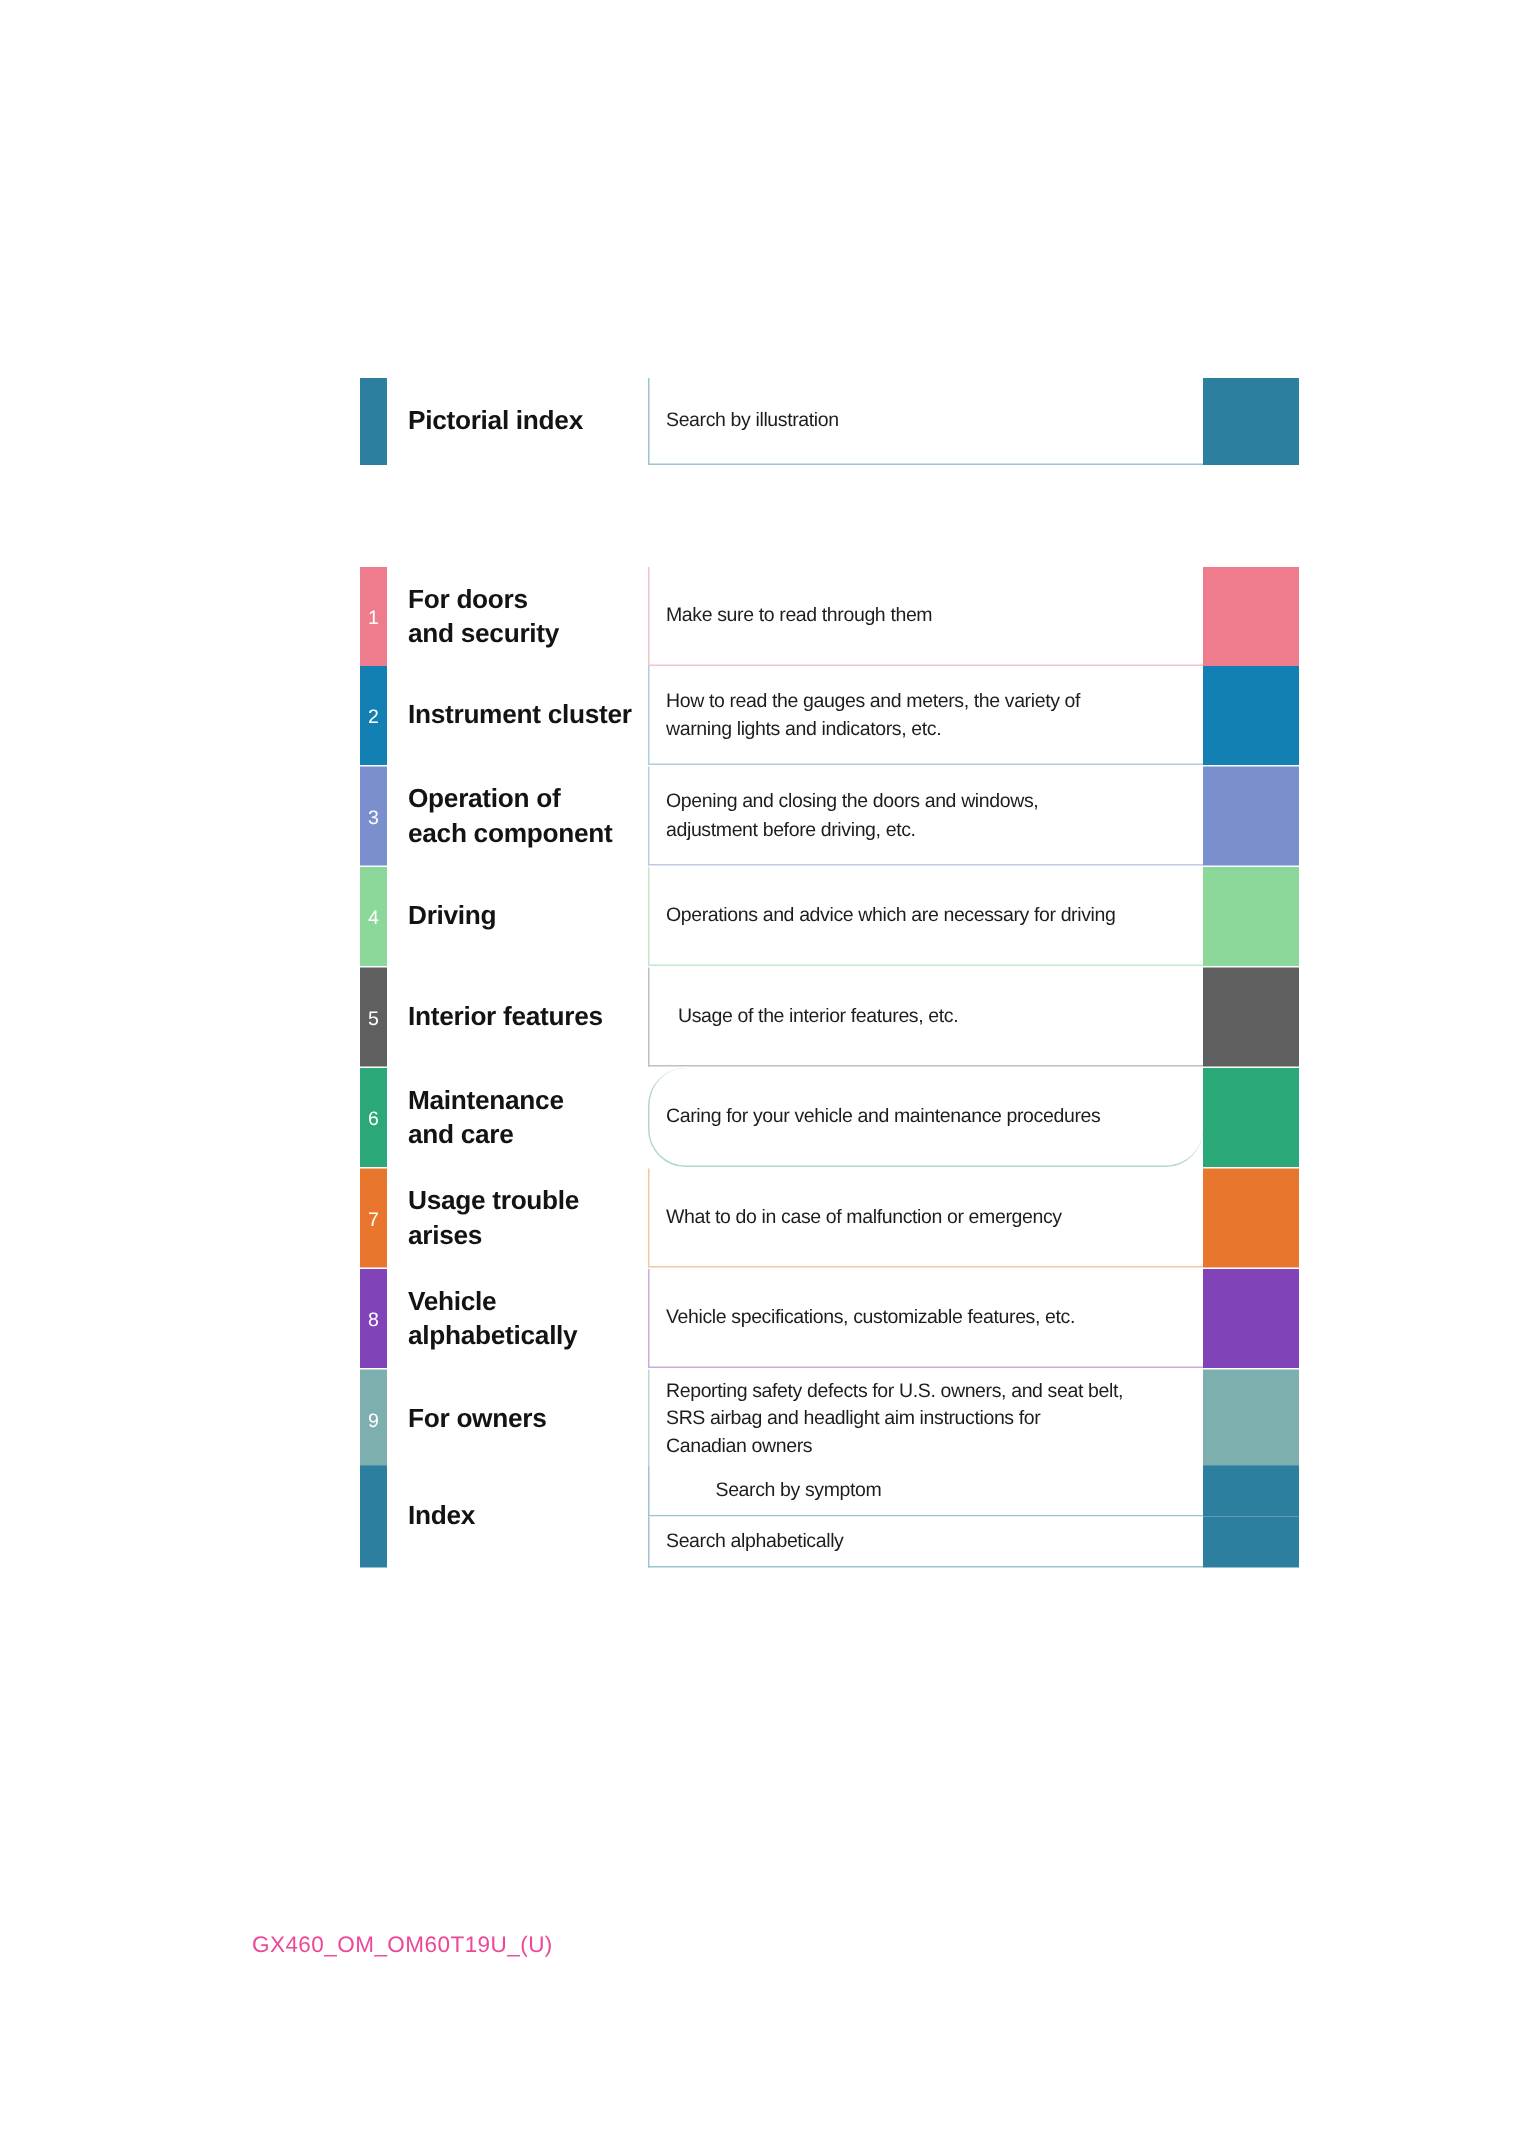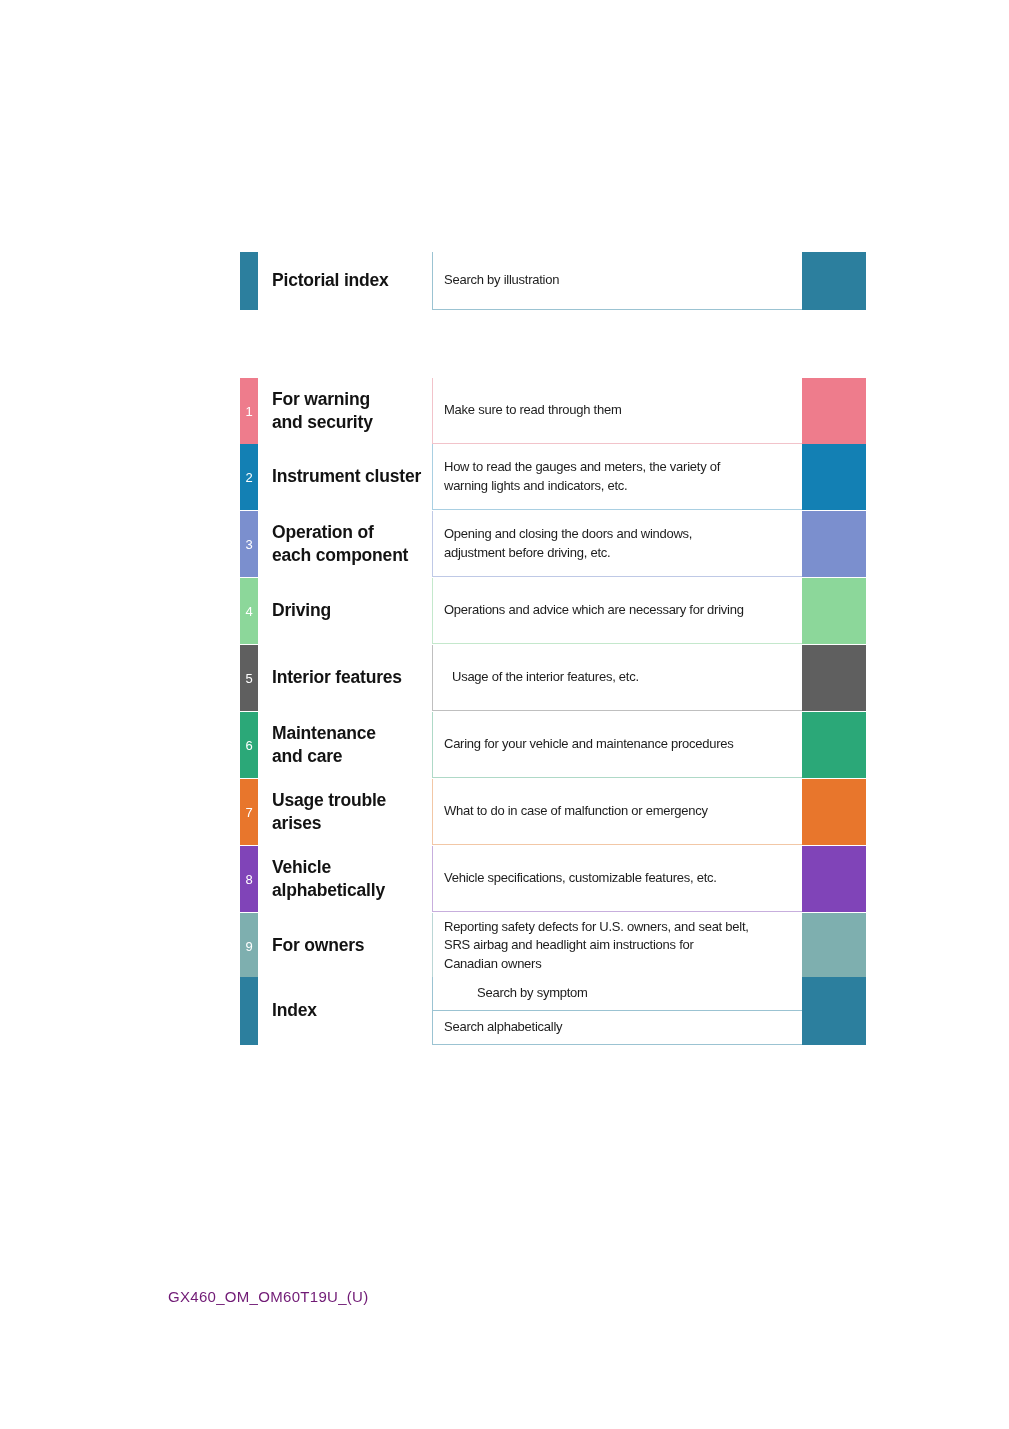--- a/index.html
+++ b/index.html
@@ -109,21 +109,21 @@
   }
 
   
   #footer {
     position: absolute;
     left: 168px;
     top: 1288px;
     font-family: "Liberation Sans", sans-serif;
     font-size: 15px;
     letter-spacing: 0.3px;
-    color: #701a75;
+    color: #ec4899;
     white-space: nowrap;
   }
 </style>
 </head>
 <body>
 
 <div id="page">
 
   <div class="row" id="row-pictorial" style="top:252px; height:58px;">
     <div class="tab-bar" style="background: rgb(44, 127, 158);"></div>
@@ -134,21 +134,21 @@
       <div class="desc-line">Search by illustration</div>
     </div>
     <div class="swatch" style="background: rgb(44, 127, 158);"></div>
   </div>
 
   <div class="row" id="row-ch0" style="top:378px; height:66px;">
     <div class="tab-bar" style="background: rgb(238, 124, 140);">
       <span class="tab-num">1</span>
     </div>
     <div class="tab-title">
-      <span>For warning</span>
+      <span>For doors</span>
       <span>and security</span>
     </div>
     <div class="desc" style="border-left-color: rgb(242, 195, 202); border-bottom-color: rgb(242, 195, 202);">
       <div class="desc-line">Make sure to read through them</div>
     </div>
     <div class="swatch" style="background: rgb(238, 124, 140);"></div>
   </div>
 
   <div class="row" id="row-ch1" style="top:444px; height:66px;">
     <div class="tab-bar" style="background: rgb(19, 128, 180);">
@@ -206,21 +206,21 @@
   </div>
 
   <div class="row" id="row-ch5" style="top:712px; height:66px;">
     <div class="tab-bar" style="background: rgb(43, 168, 120);">
       <span class="tab-num">6</span>
     </div>
     <div class="tab-title">
       <span>Maintenance</span>
       <span>and care</span>
     </div>
-    <div class="desc" style="border-left-color: rgb(175, 217, 199); border-bottom-color: rgb(175, 217, 199);">
+    <div class="desc" style="border-left-color: rgb(175, 217, 199); border-bottom-color: rgb(175, 217, 199); border-radius: 25px;">
       <div class="desc-line">Caring for your vehicle and maintenance procedures</div>
     </div>
     <div class="swatch" style="background: rgb(43, 168, 120);"></div>
   </div>
 
   <div class="row" id="row-ch6" style="top:779px; height:66px;">
     <div class="tab-bar" style="background: rgb(232, 118, 44);">
       <span class="tab-num">7</span>
     </div>
     <div class="tab-title">

